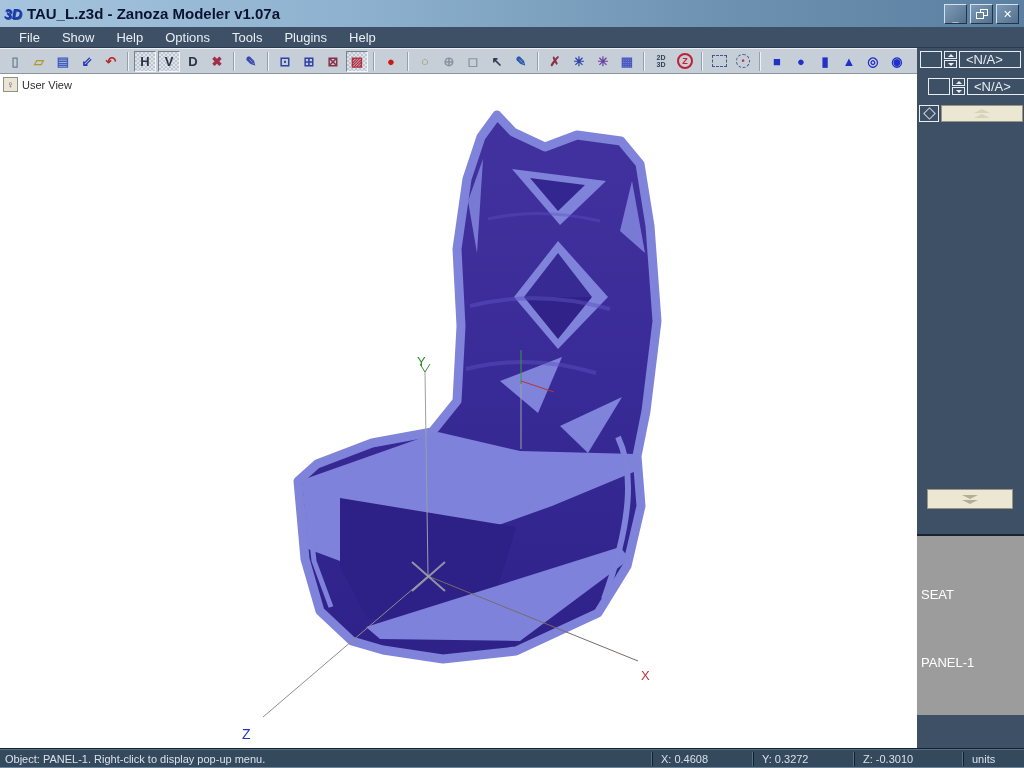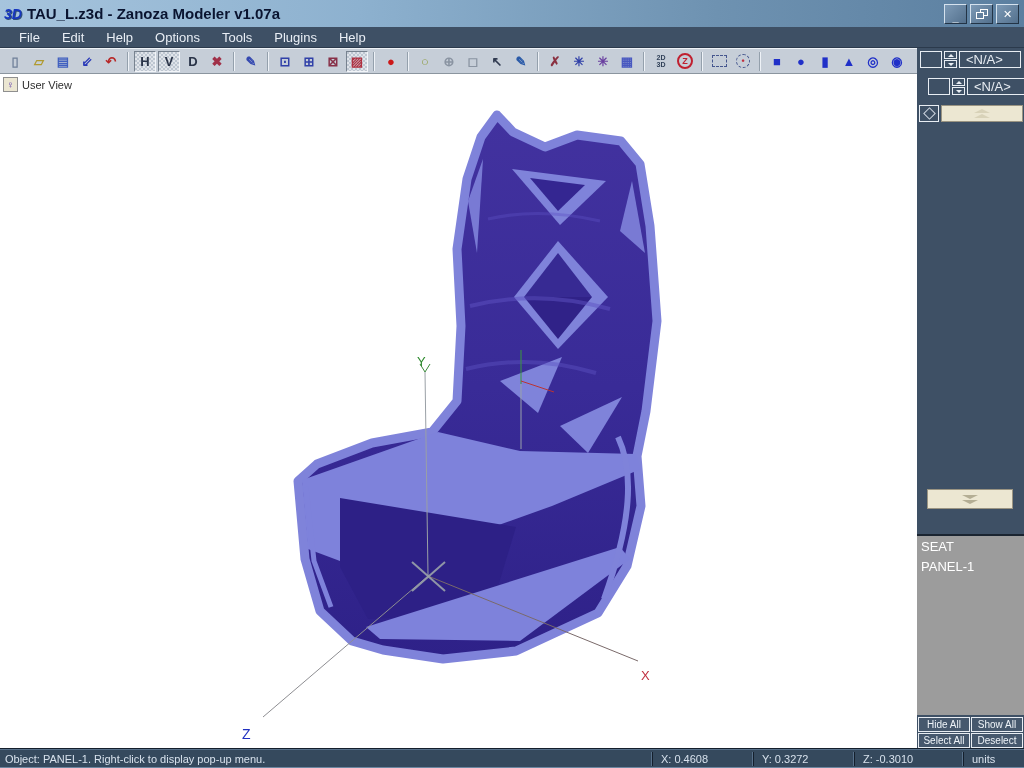--- a/index.html
+++ b/index.html
@@ -74,21 +74,21 @@
   .sb-menu{position:absolute;top:77px;left:1px;width:105px;}
   .sbtn-cream{display:block;width:100%;height:15px;margin-bottom:1px;background:#ece7d2;
     border:1px solid;border-color:#f6f3e6 #6e6a5a #6e6a5a #f6f3e6;box-sizing:border-box;
     color:#14142a;font-size:11px;line-height:13px;text-align:left;padding:0 3px;}
   .chevdown-wrap{position:absolute;top:441px;left:10px;}
   .mode-row{position:absolute;top:462px;left:1px;width:105px;display:flex;gap:5px;margin-top:37px;}
   .mode-btn{width:31px;height:16px;background:#46586d;border:1px solid #e8edf3;color:#eef3f8;
     font-size:11px;line-height:14px;text-align:center;box-sizing:border-box;}
   .obj-list{position:absolute;top:486px;left:0;width:107px;height:181px;background:#9c9c9c;
     border-top:2px solid #1a2430;box-sizing:border-box;padding-top:2px;}
-  .obj-item{color:#fff;font-size:13px;padding:1px 4px;height:18px;}
+  .obj-item{color:#fff;font-size:13px;padding:1px 4px;height:18px;margin-top:48px;}
   .bottom-grid{position:absolute;top:669px;left:1px;width:105px;display:grid;
     grid-template-columns:52px 52px;grid-gap:1px;}
   .bottom-btn{height:15px;background:#46586d;border:1px solid #e8edf3;color:#eef3f8;
     font-size:10px;line-height:13px;text-align:center;box-sizing:border-box;overflow:hidden;}
 
   
   .statusbar{position:absolute;top:748px;left:0;width:1024px;height:20px;background:#35495d;
     border-top:1px solid #141f2c;box-shadow:inset 0 1px 0 #57708a,inset 0 -1px 0 #6c86a0;
     display:flex;align-items:center;color:#d7e1ec;font-size:11px;box-sizing:border-box;}
   .sb-msg{flex:1;padding-left:5px;}
@@ -112,21 +112,21 @@
           <span class="restore-icon"></span>
         </div>
       <div class="winbtn">
           <span>✕</span>
         </div>
     </div>
   </div>
 
   <div class="menubar" id="menubar">
       <div class="menu-item">File</div>
-      <div class="menu-item">Edit</div>
+      <div class="menu-item">Show</div>
       <div class="menu-item">Help</div>
       <div class="menu-item">Options</div>
       <div class="menu-item">Tools</div>
       <div class="menu-item">Plugins</div>
       <div class="menu-item">Help</div>
     </div>
 
   <div class="toolbar" id="toolbar">
       <div class="tbtn">
         <span style="color: rgb(112, 128, 154);">▯</span>
@@ -359,26 +359,20 @@
         <div class="mode-btn">EXT</div>
         <div class="mode-btn">SEL</div>
         <div class="mode-btn">MUL</div>
       </div>
 
     <div class="obj-list" id="obj-list">
         <div class="obj-item">SEAT</div>
         <div class="obj-item">PANEL-1</div>
       </div>
 
-    <div class="bottom-grid" id="bottom-grid">
-        <div class="bottom-btn">Hide All</div>
-        <div class="bottom-btn">Show All</div>
-        <div class="bottom-btn">Select All</div>
-        <div class="bottom-btn">Deselect</div>
-      </div>
   </div>
 
   <div class="statusbar">
     <span class="sb-msg">Object: PANEL-1. Right-click to display pop-up menu.</span>
     <span class="sb-seg sx">X: 0.4608</span>
     <span class="sb-seg sy">Y: 0.3272</span>
     <span class="sb-seg sz">Z: -0.3010</span>
     <span class="sb-seg su">units</span>
   </div>
 

